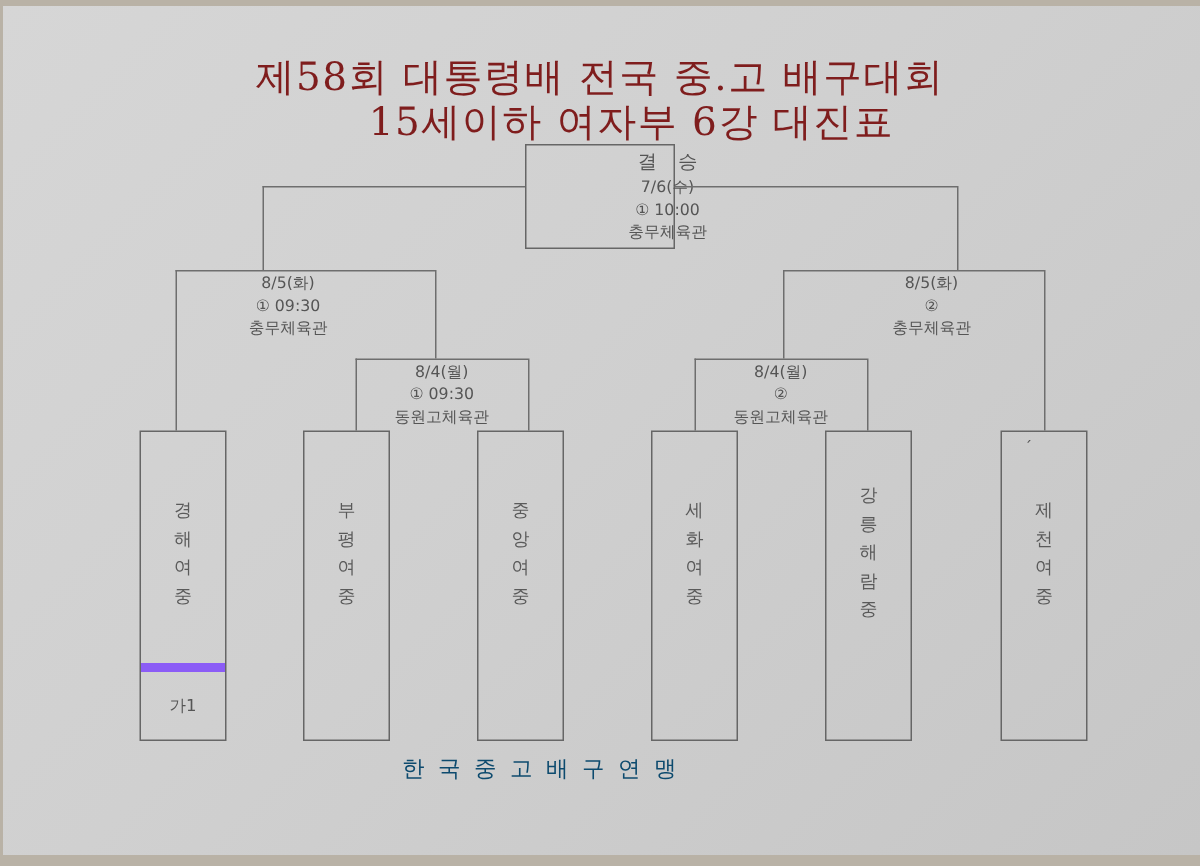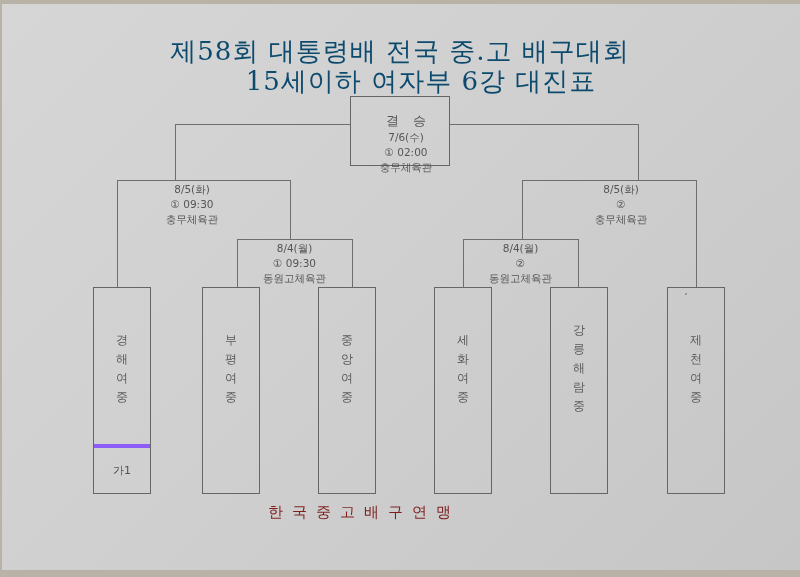--- a/index.html
+++ b/index.html
@@ -7,21 +7,21 @@
     width:800px; height:577px; overflow:hidden; position:relative;
     background:#b9b2a6;
     font-family:"DejaVu Sans", sans-serif;
   }
   .paper {
     position:absolute; left:2px; top:4px; width:798px; height:566px;
     background:linear-gradient(135deg,#d6d6d6 0%,#d0d0d0 45%,#c6c6c6 100%);
   }
   .title {
     position:absolute; left:0; width:800px; text-align:center;
-    font-family:"DejaVu Serif", serif; color:#0c4a6e; letter-spacing:1px;
+    font-family:"DejaVu Serif", serif; color:#7f1d1d; letter-spacing:1px;
   }
   .t1 { top:34px; font-size:26px; }
   .t2 { top:64px; font-size:26px;margin-left:21px; }
   .line { position:absolute; background:#6e6e6e; }
   .box {
     position:absolute; border:1px solid #666; box-sizing:border-box;
   }
   .info {
     position:absolute; text-align:center; color:#555; font-size:10.5px; line-height:15px;
   }
@@ -30,42 +30,42 @@
     position:absolute; border:1px solid #666; box-sizing:border-box; width:58px; height:207px;
   }
   .team .name {
     position:absolute; left:0; right:0; top:0; height:161px;
     display:flex; flex-direction:column; align-items:center; justify-content:center;
     color:#5a5a5a; font-size:12px;
   }
   .team .name span { display:block; line-height:19px; }
   .team .seed {
     position:absolute; left:0; right:0; bottom:0; height:45px;
-    border-top:4px solid #8b5cf6; display:flex; align-items:center; justify-content:center;
+    border-top:6px solid #8b5cf6; display:flex; align-items:center; justify-content:center;
     font-size:11px; color:#555;
   }
   .footer {
     position:absolute; top:503px; left:0; width:728px; text-align:center;
-    font-family:"DejaVu Serif", serif; font-size:15px; color:#7f1d1d; letter-spacing:9px;
+    font-family:"DejaVu Serif", serif; font-size:15px; color:#0c4a6e; letter-spacing:9px;
   }
   .tick { position:absolute; top:293px; left:683px; font-size:10px; color:#555; }
 </style>
 </head>
 <body>
 
 <div class="paper"></div>
 
 <div class="title t1">제58회 대통령배 전국 중.고 배구대회</div>
 <div class="title t2">15세이하 여자부 6강 대진표</div>
 
 <div class="box" style="left:350px;top:96px;width:100px;height:70px;"></div>
-<div class="info" style="left:350px;top:112px;width:112px;">
+<div class="info" style="left:350px;top:100px;width:112px;padding-left:39px;">
   <div class="final-title">결승</div>
   <div>7/6(수)</div>
-  <div>① 02:00</div>
+  <div>① 10:00</div>
   <div>충무체육관</div>
 </div>
 
 <div class="line" style="left:175px;top:124px;width:175px;height:1px;"></div>
 <div class="line" style="left:450px;top:124px;width:188px;height:1px;"></div>
 <div class="line" style="left:175px;top:124px;width:1px;height:56px;"></div>
 <div class="line" style="left:638px;top:124px;width:1px;height:56px;"></div>
 
 <div class="line" style="left:117px;top:180px;width:173px;height:1px;"></div>
 <div class="line" style="left:117px;top:180px;width:1px;height:107px;"></div>

